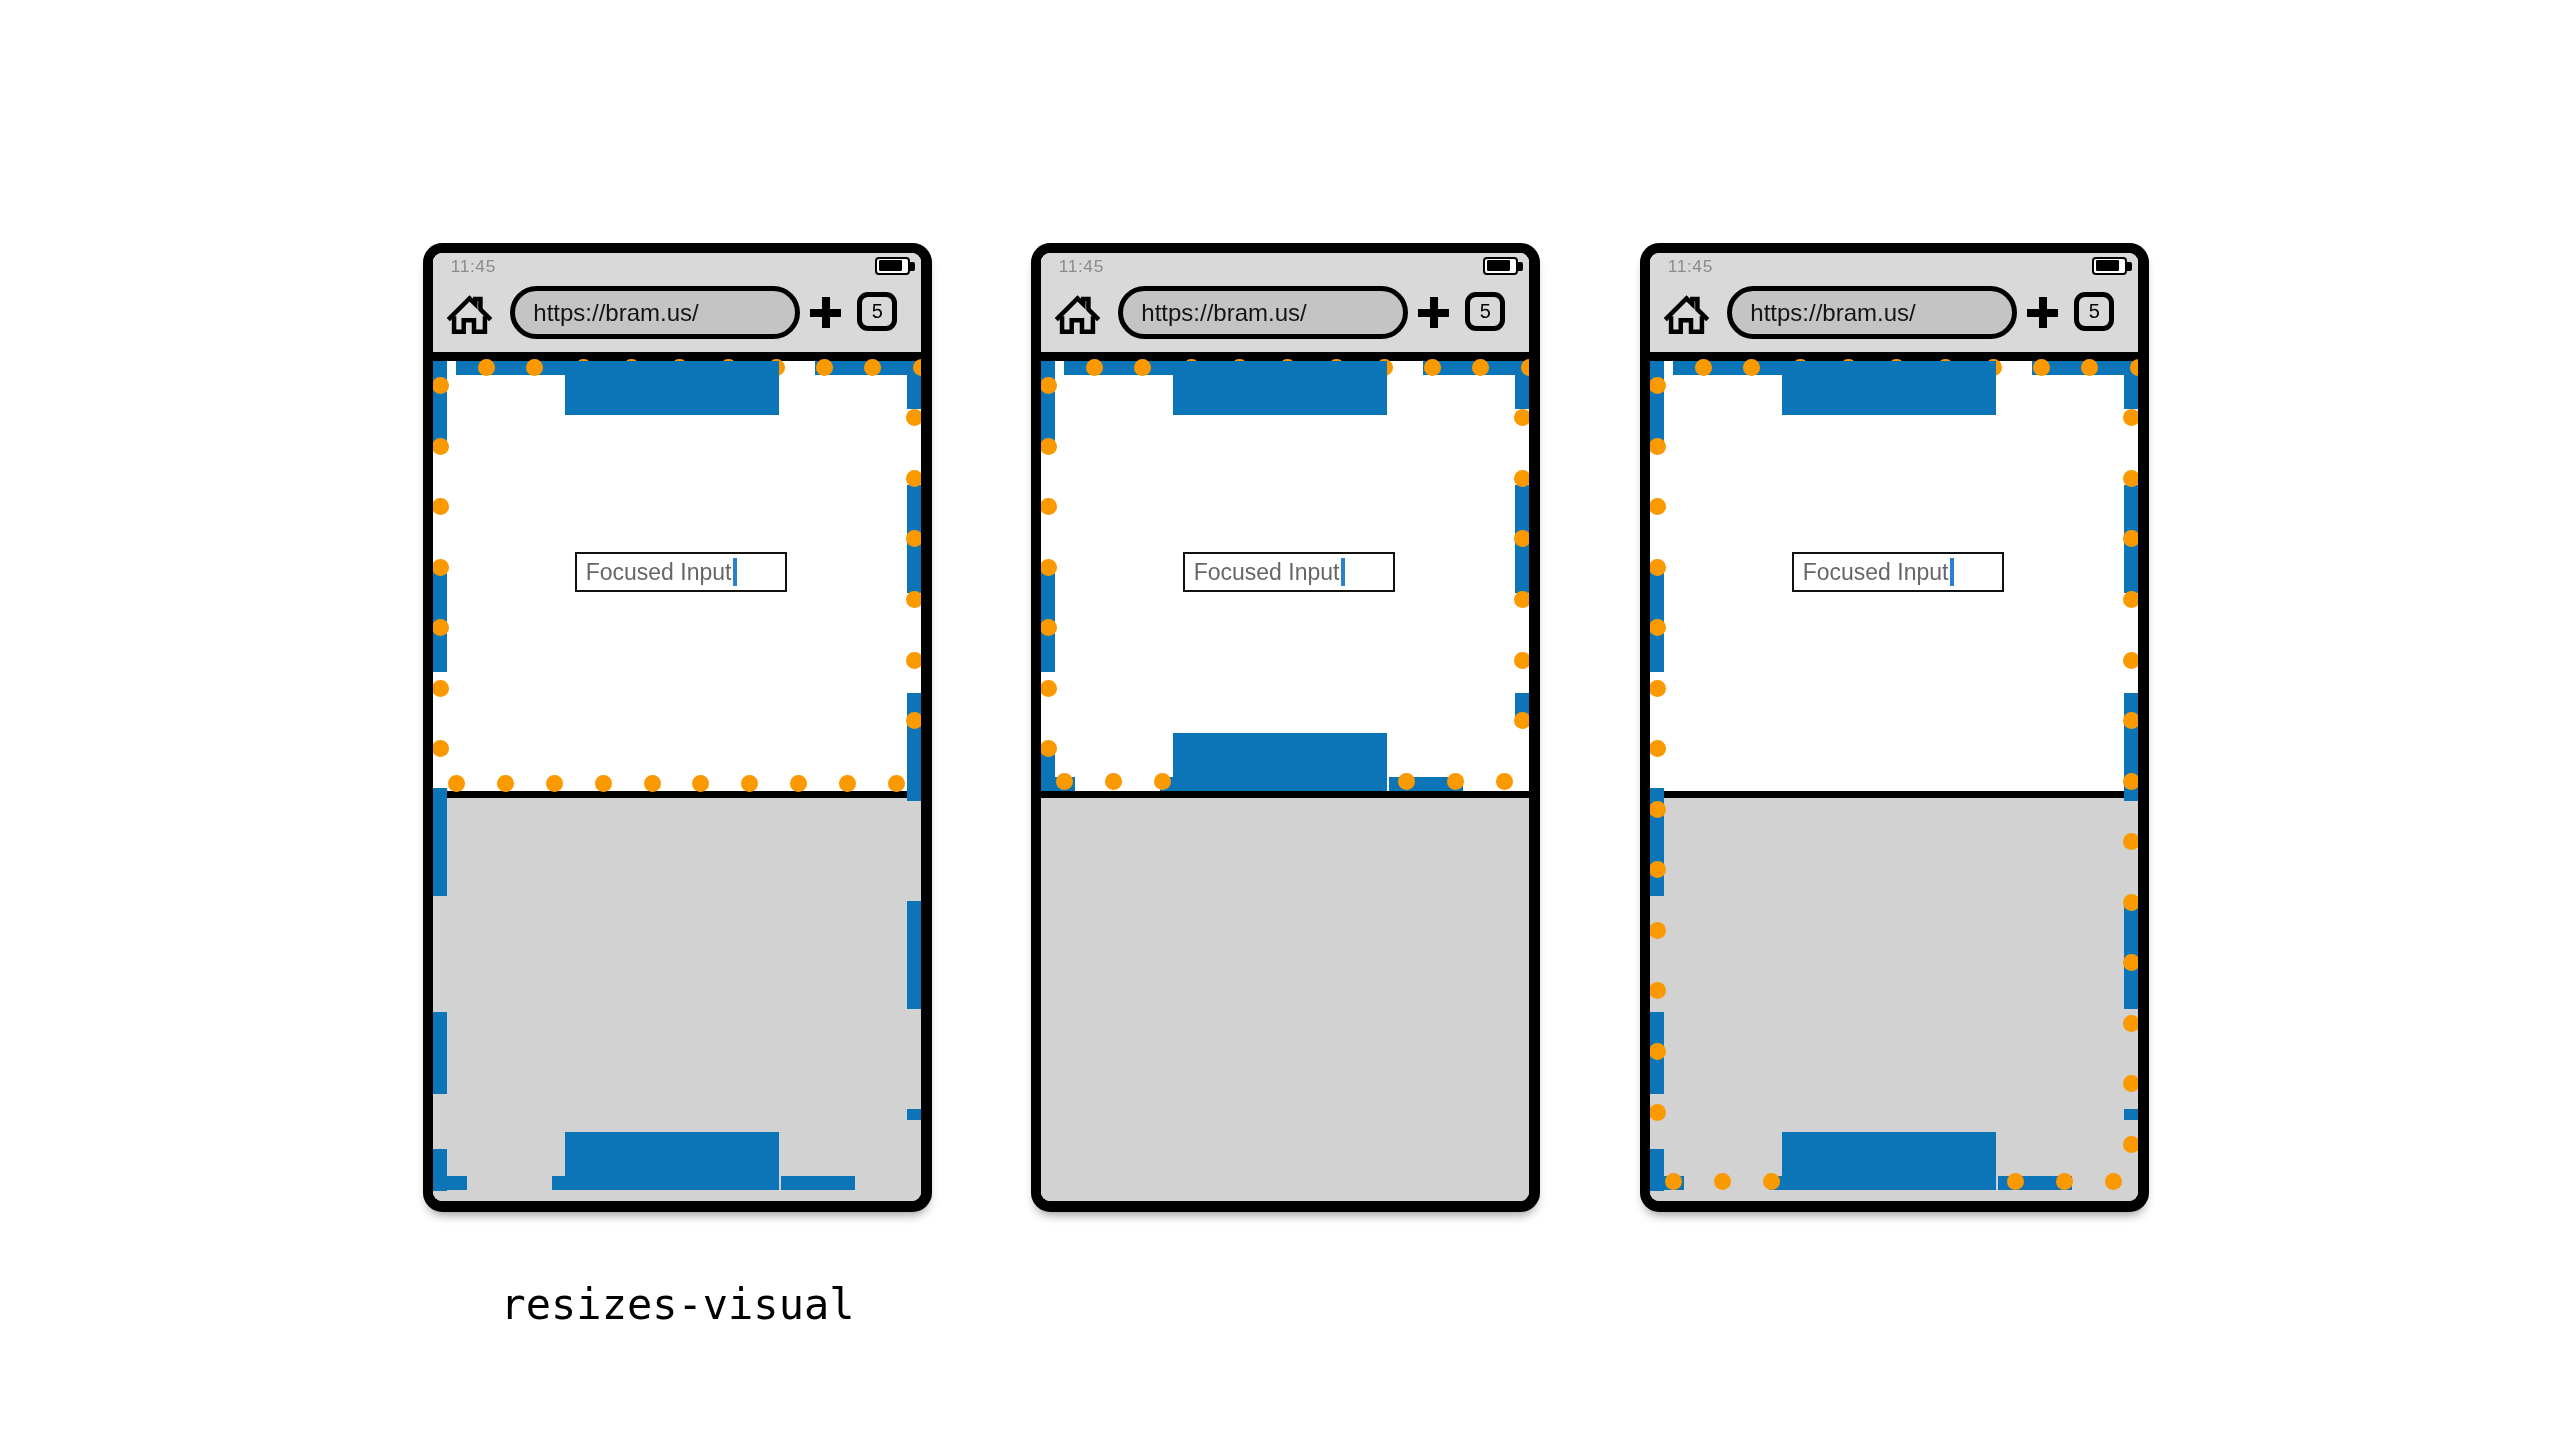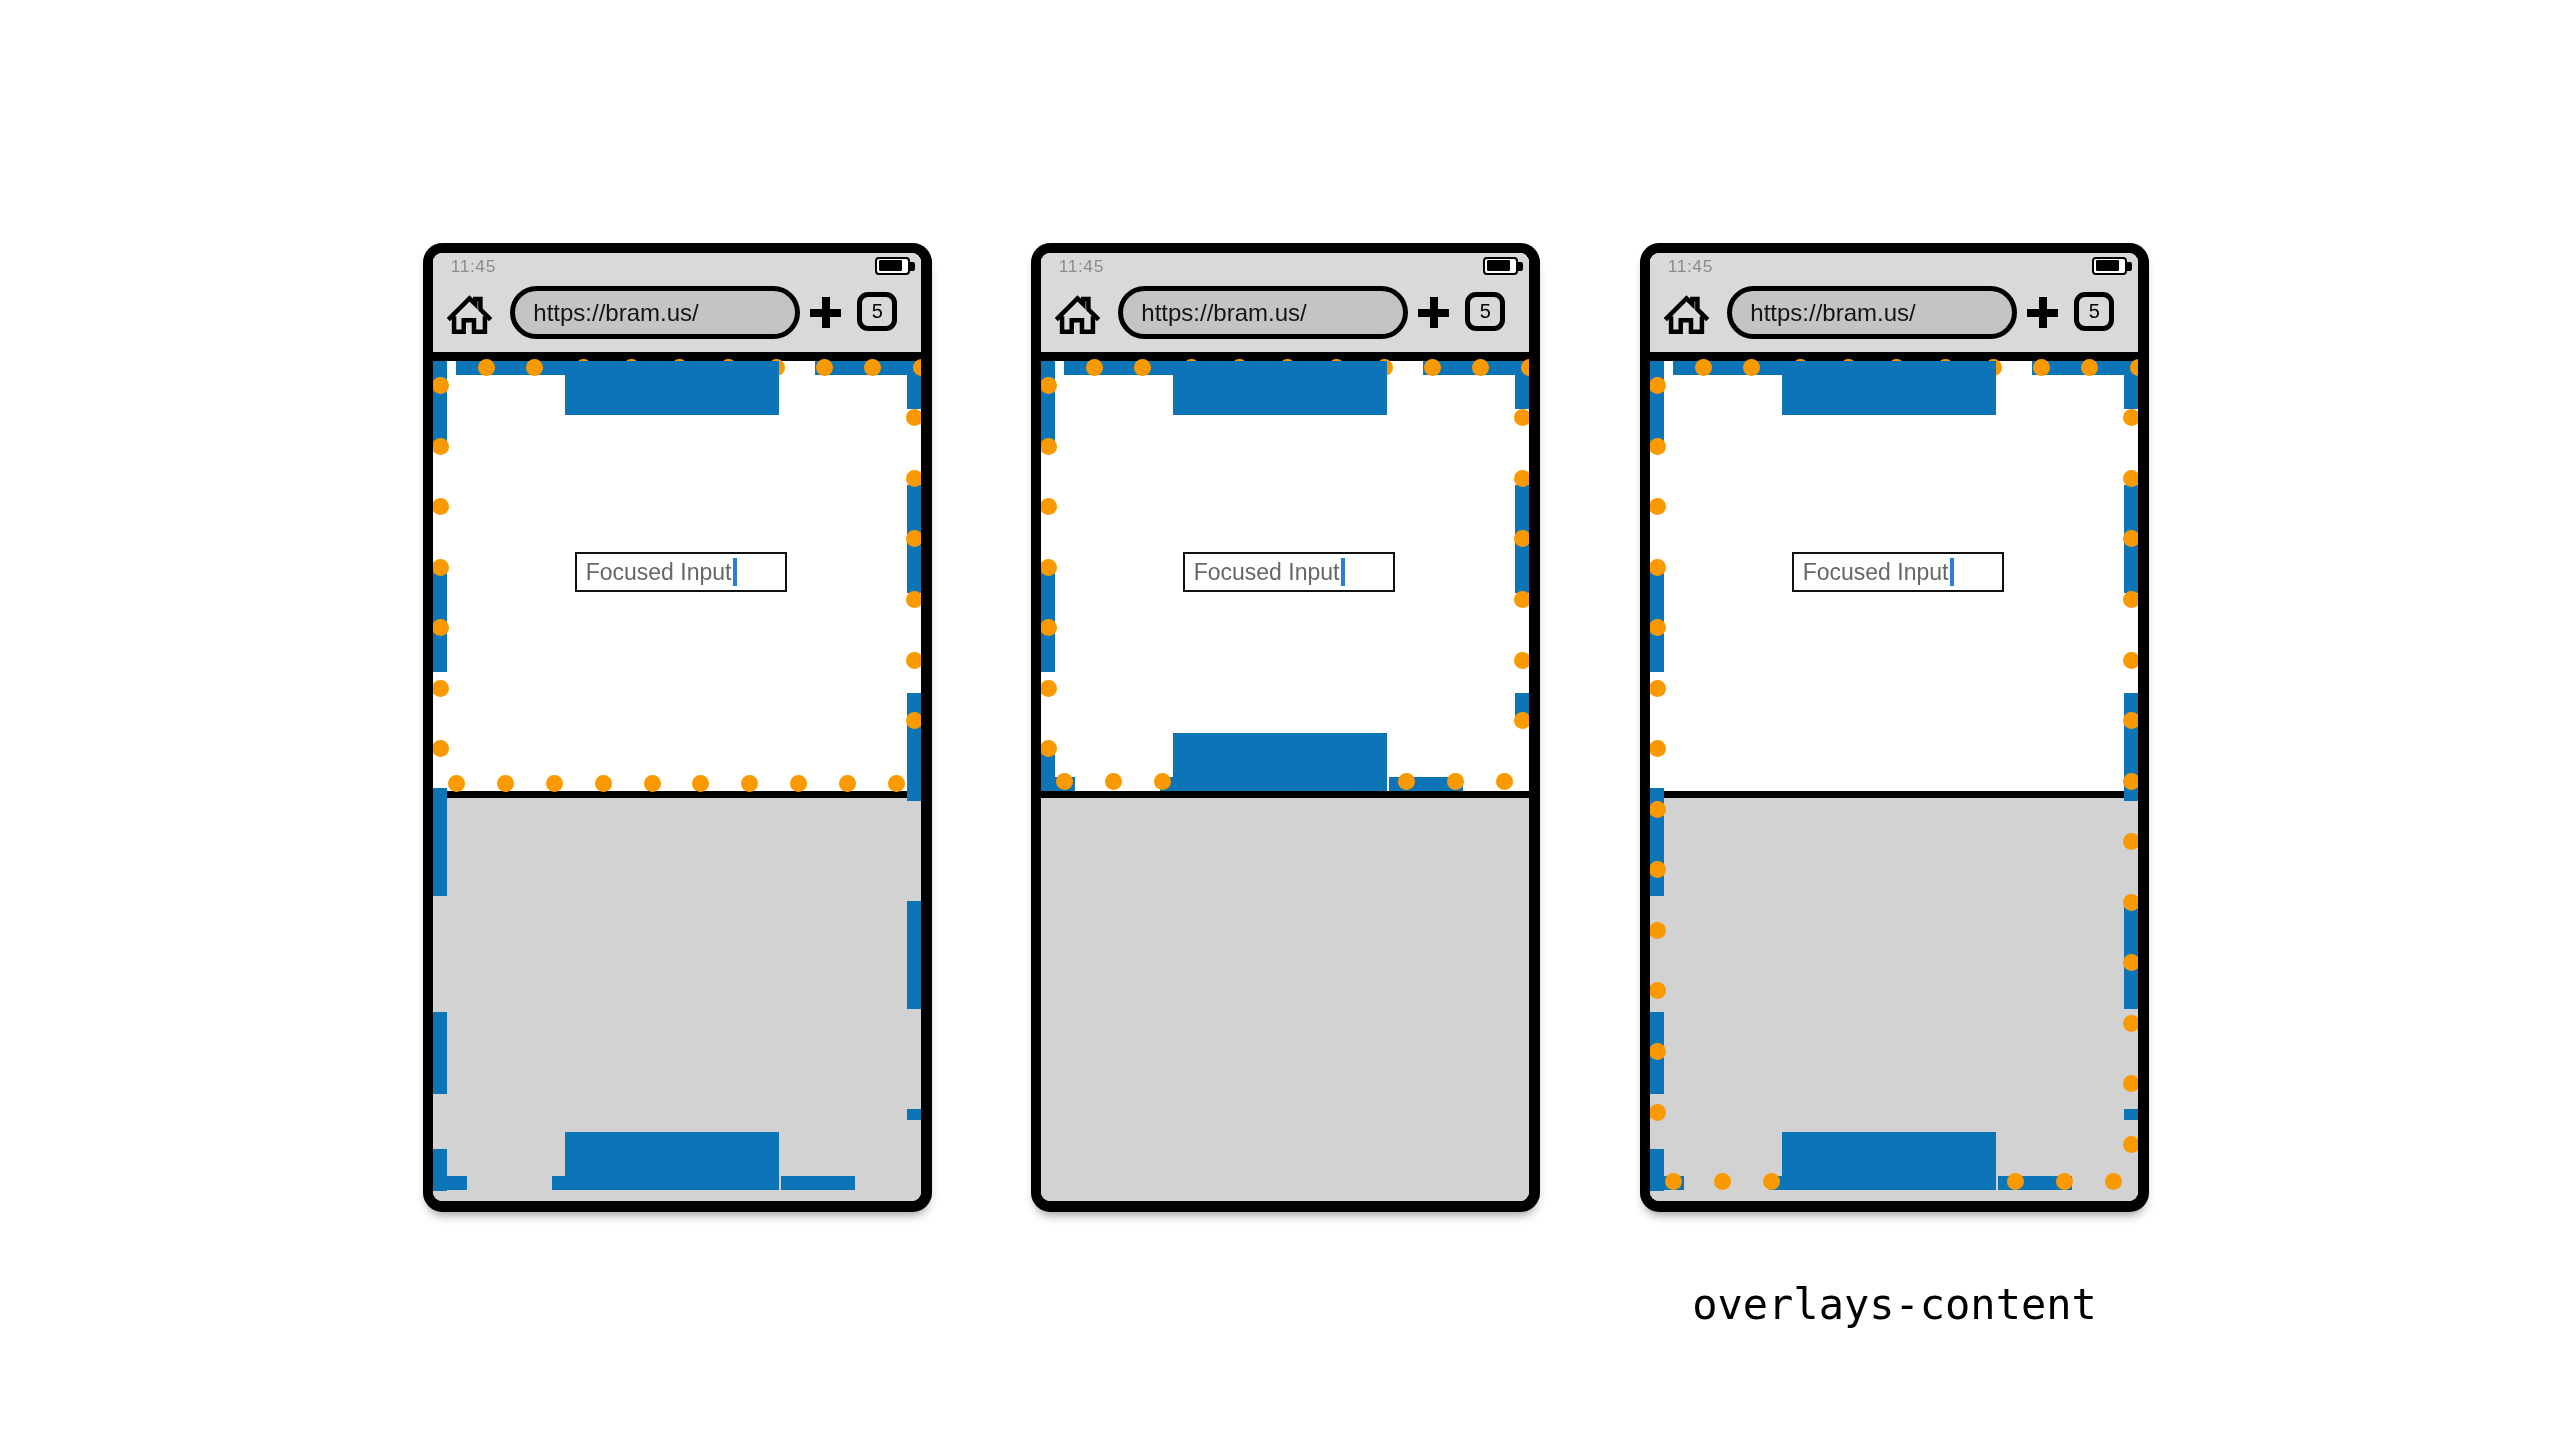--- a/index.html
+++ b/index.html
@@ -36,21 +36,21 @@
              display:flex;align-items:center;padding-left:8.4px;}
   .input-text{position:static;font-size:23px;color:var(--input-text);white-space:pre;}
   .caret{position:static;display:inline-block;margin-left:1.9px;width:3.2px;height:28px;background:var(--caret-blue);}
   .mode-label{position:absolute;top:1280px;width:509px;text-align:center;
               font-family:"DejaVu Sans Mono",monospace;font-size:42px;color:#000;}
 </style>
 </head>
 <body>
 
 <div id="canvas">
-  <div class="mode-label" style="left:1640px;">overlays-content</div>
+  <div class="mode-label" style="left:423px;">resizes-visual</div>
 <div class="phone" style="left: 423px;">
     <div class="screen">
       <div class="chrome-panel">
         <div class="status-time">11:45</div>
         <div class="battery">
           <div class="battery-fill"></div>
         </div>
         <div class="battery-nub"></div>
         <svg class="home-icon" viewBox="0 0 76 70">
           <path d="M5 46 L38 13 L47 22 L47 14 L55 14 L55 30 L71 46" fill="none" stroke="#000" stroke-width="7"></path>

